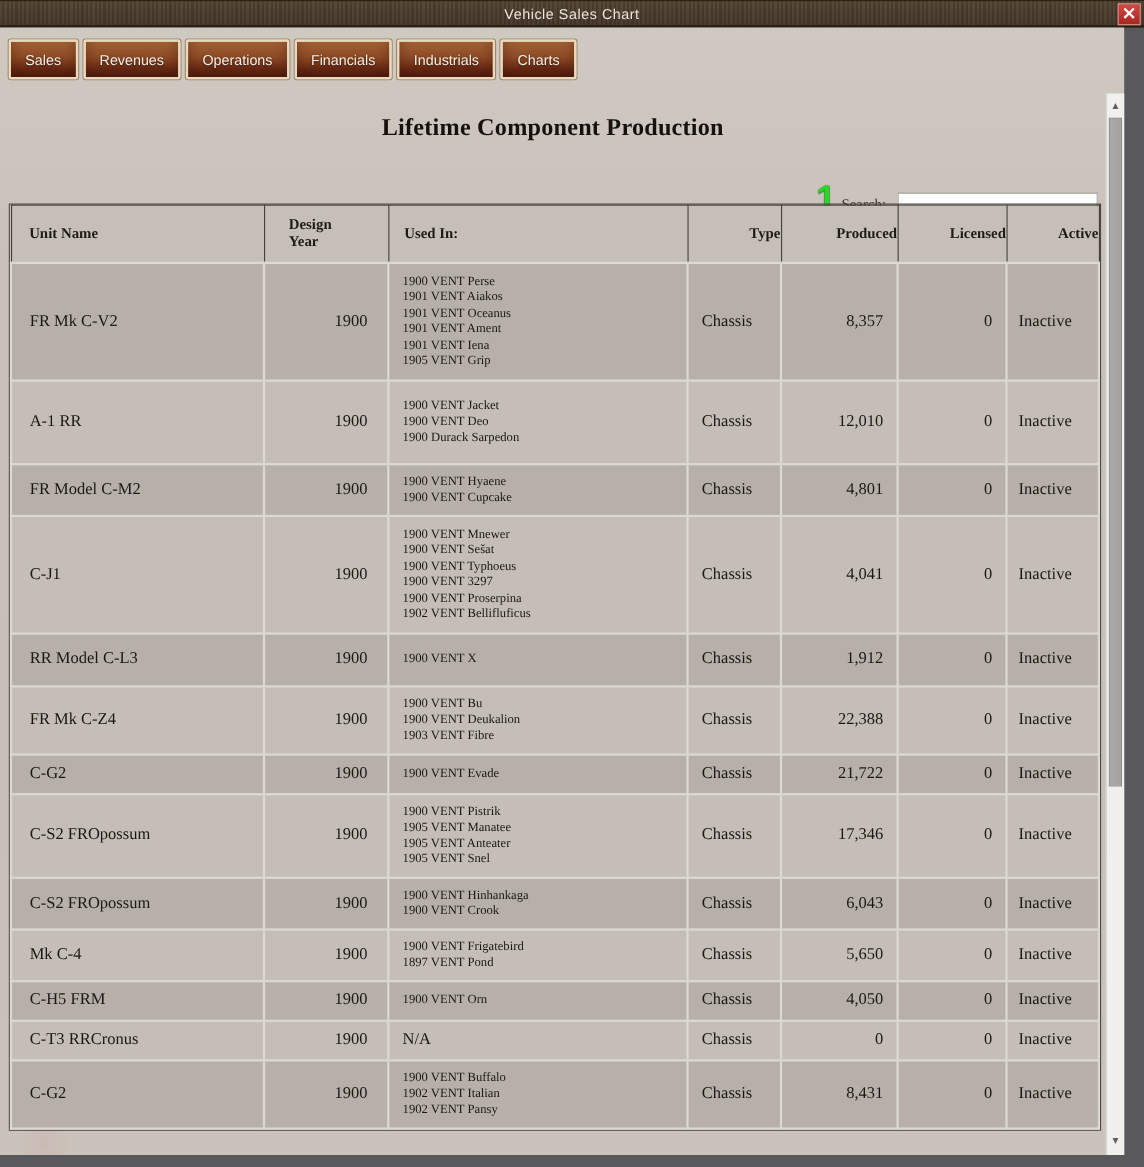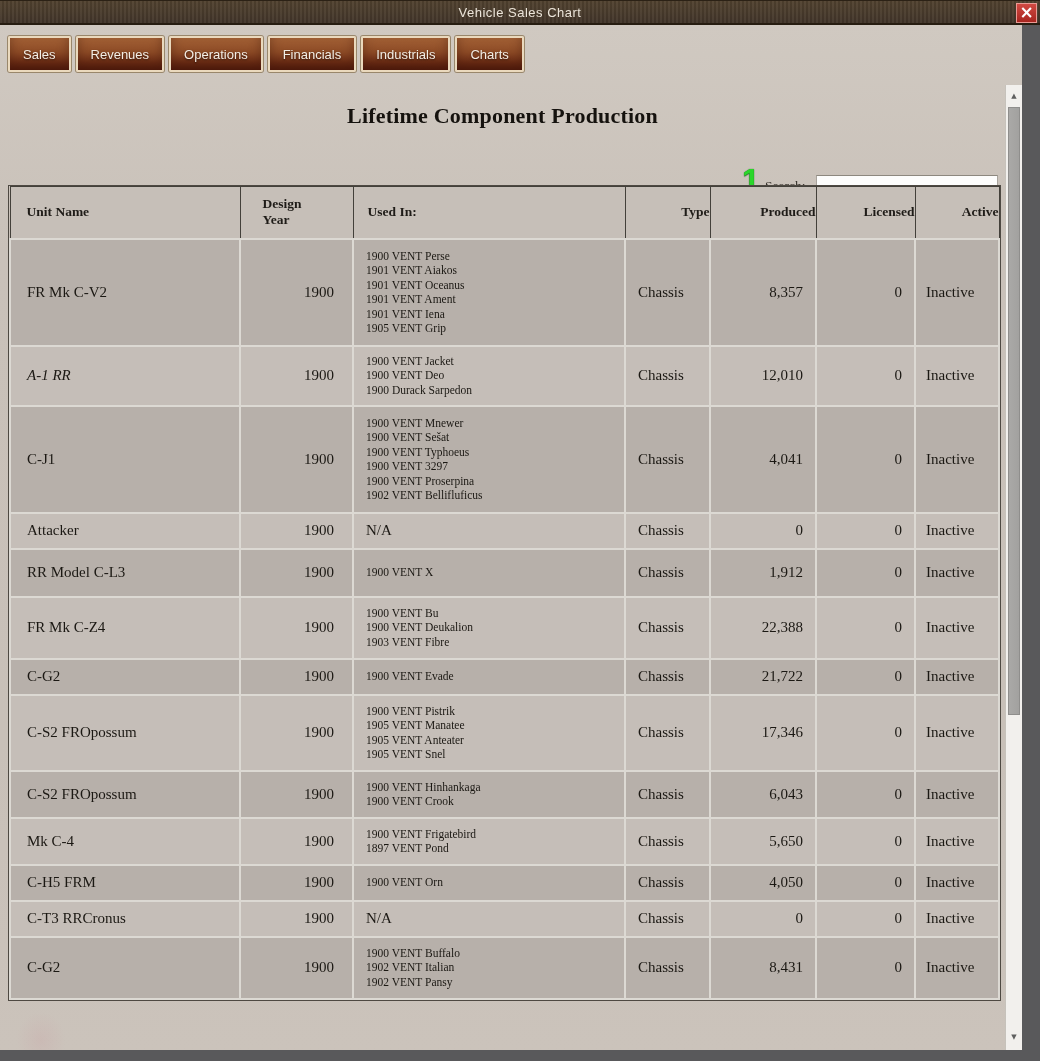--- a/index.html
+++ b/index.html
@@ -186,58 +186,61 @@
                 <div>1901 VENT Ament</div>
                 <div>1901 VENT Iena</div>
                 <div>1905 VENT Grip</div>
               </td>
               <td class="type">Chassis</td>
               <td class="produced">8,357</td>
               <td class="licensed">0</td>
               <td class="active">Inactive</td>
             </tr>
             <tr>
-              <td class="unit" style="height: 60px; font-style: italic;">A-1 RR</td>
+              <td class="unit" style="height: 76px;">A-1 RR</td>
               <td class="year">1900</td>
               <td class="used">
                 <div>1900 VENT Jacket</div>
                 <div>1900 VENT Deo</div>
                 <div>1900 Durack Sarpedon</div>
               </td>
               <td class="type">Chassis</td>
               <td class="produced">12,010</td>
+              <td class="licensed">0</td>
+              <td class="active">Inactive</td>
+            </tr>
+            <tr>
+              <td class="unit" style="height: 47px;">FR Model C-M2</td>
+              <td class="year">1900</td>
+              <td class="used">
+                <div>1900 VENT Hyaene</div>
+                <div>1900 VENT Cupcake</div>
+              </td>
+              <td class="type">Chassis</td>
+              <td class="produced">4,801</td>
               <td class="licensed">0</td>
               <td class="active">Inactive</td>
             </tr>
             <tr>
               <td class="unit" style="height: 107px; margin-top: 28px;">C-J1</td>
               <td class="year">1900</td>
               <td class="used">
                 <div>1900 VENT Mnewer</div>
                 <div>1900 VENT Sešat</div>
                 <div>1900 VENT Typhoeus</div>
                 <div>1900 VENT 3297</div>
                 <div>1900 VENT Proserpina</div>
                 <div>1902 VENT Bellifluficus</div>
               </td>
               <td class="type">Chassis</td>
               <td class="produced">4,041</td>
               <td class="licensed">0</td>
               <td class="active">Inactive</td>
             </tr>
             <tr>
-              <td class="unit" style="height: 36px;">Attacker</td>
-              <td class="year">1900</td>
-              <td class="used na">N/A</td>
-              <td class="type">Chassis</td>
-              <td class="produced">0</td>
-              <td class="licensed">0</td>
-              <td class="active">Inactive</td>
-            </tr>
-            <tr>
               <td class="unit" style="height: 48px;">RR Model C-L3</td>
               <td class="year">1900</td>
               <td class="used">
                 <div>1900 VENT X</div>
               </td>
               <td class="type">Chassis</td>
               <td class="produced">1,912</td>
               <td class="licensed">0</td>
               <td class="active">Inactive</td>
             </tr>

